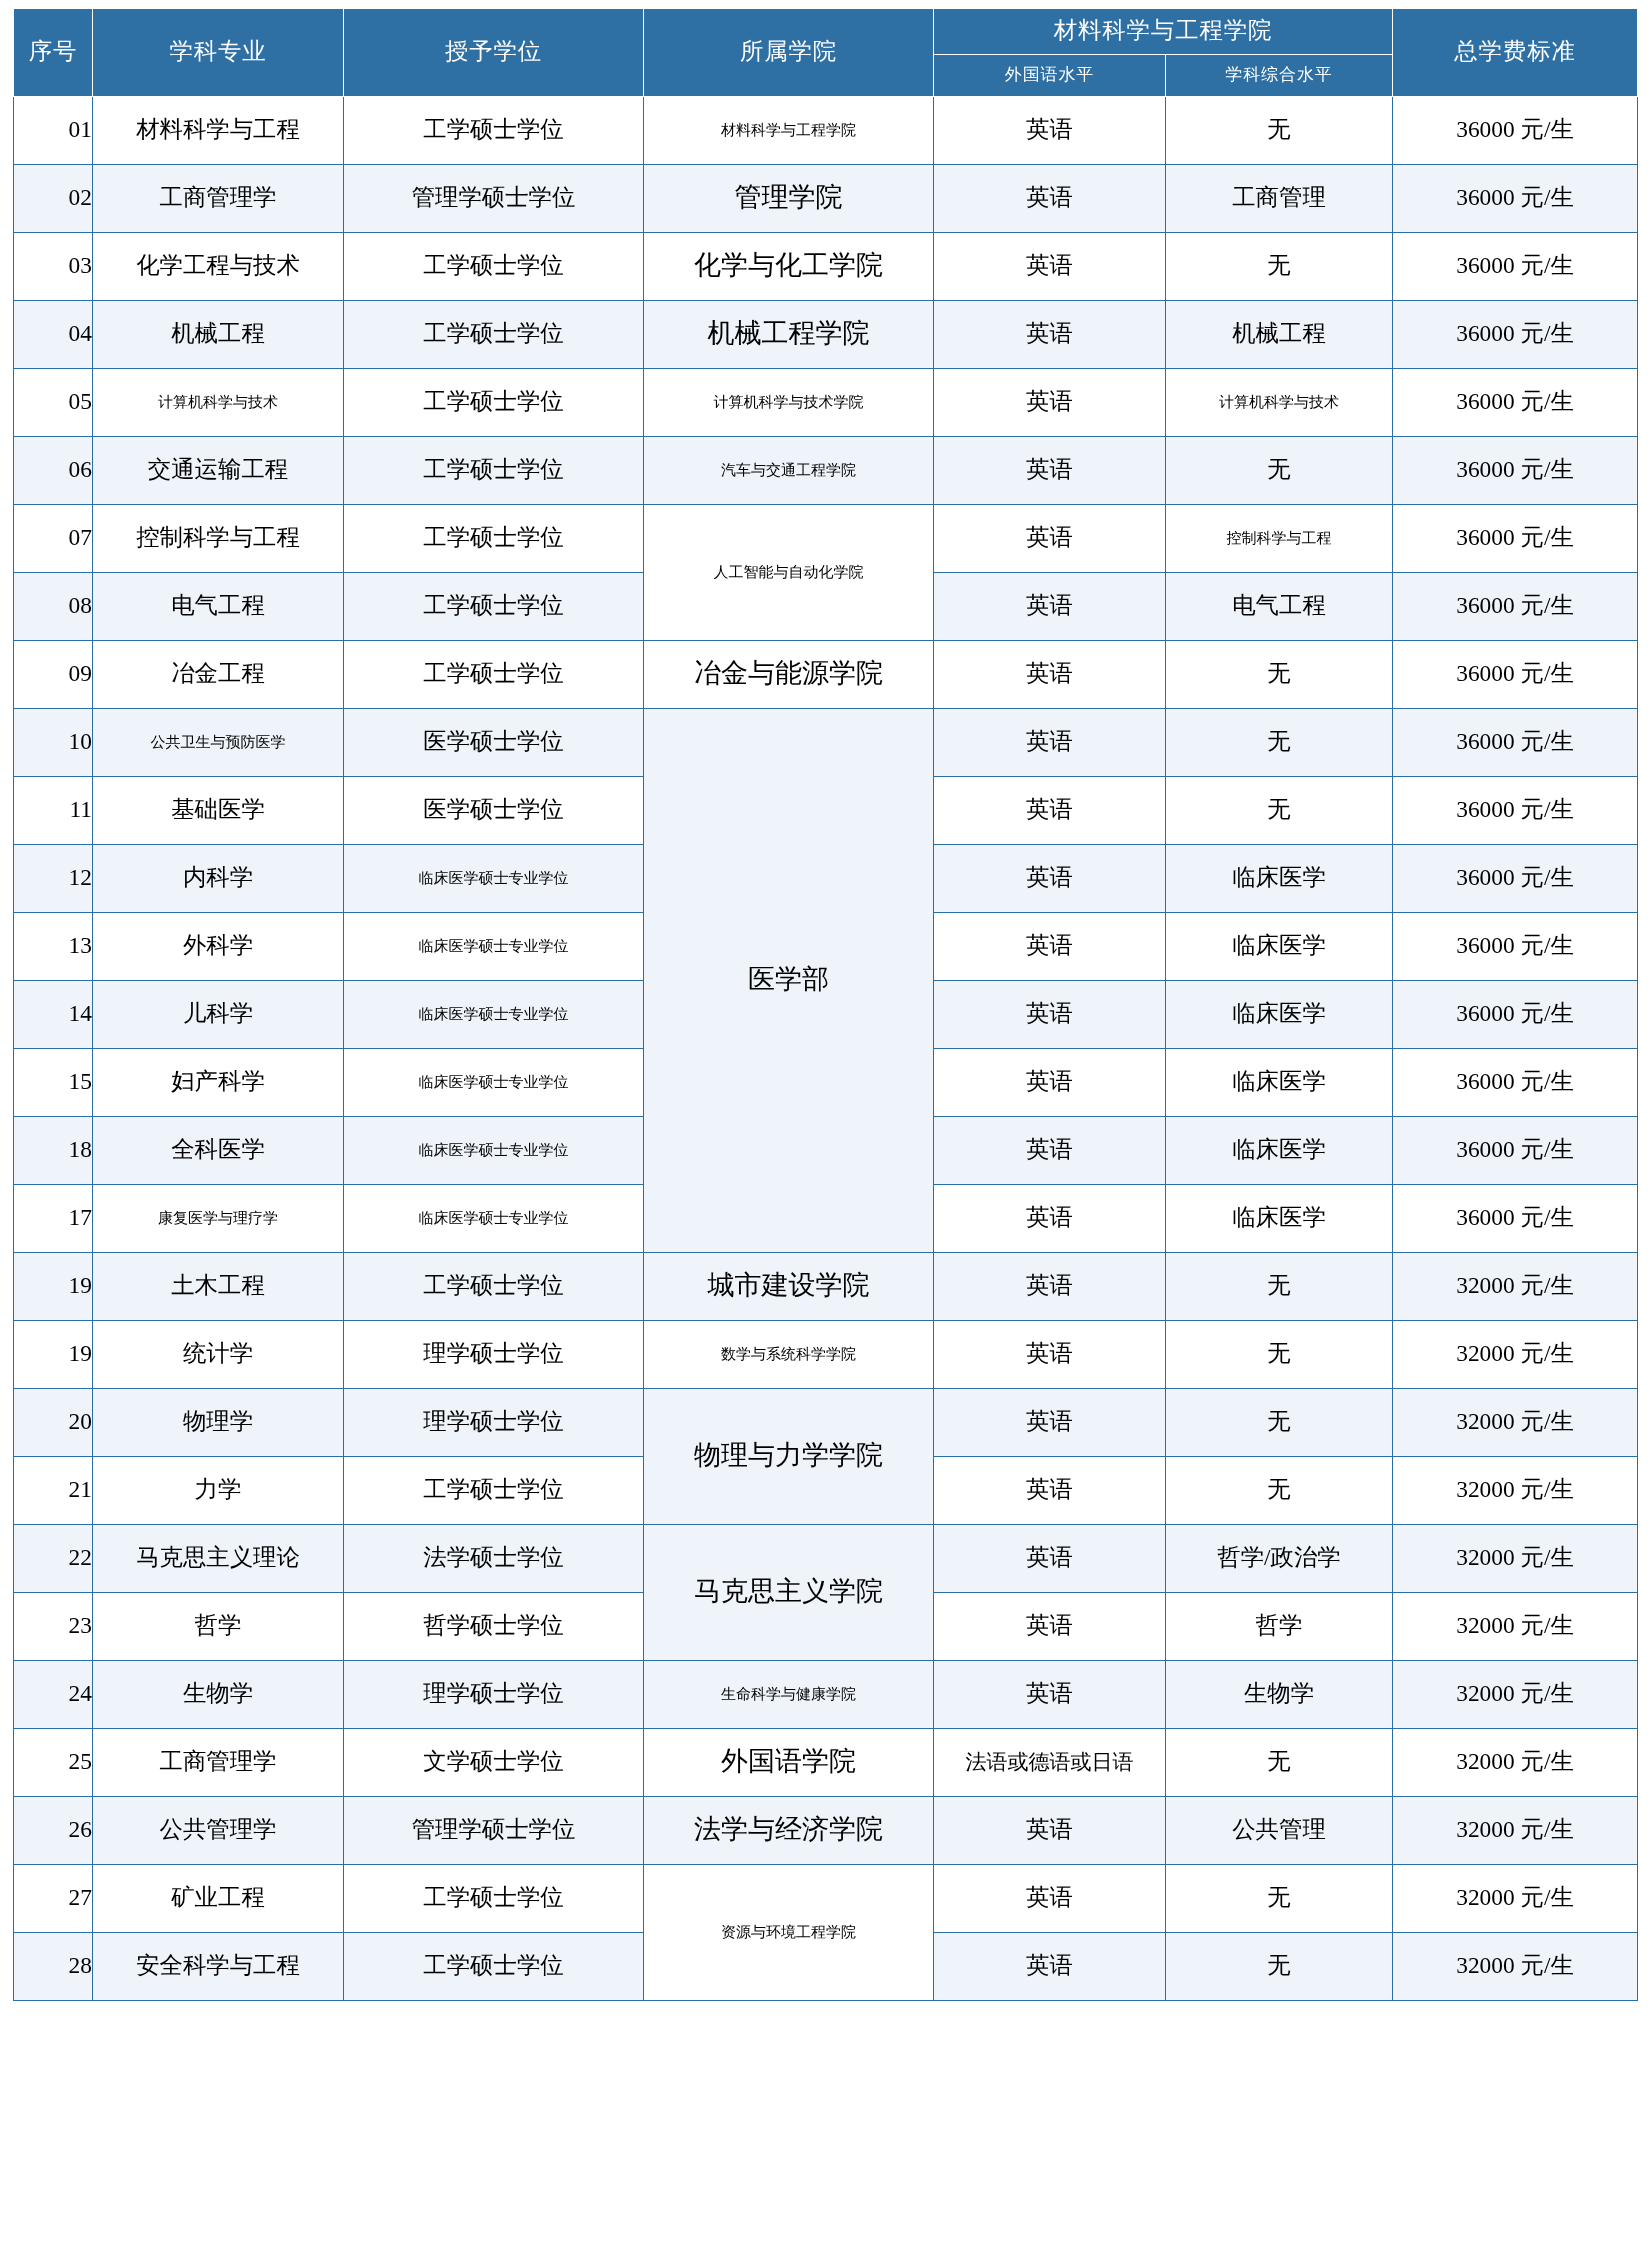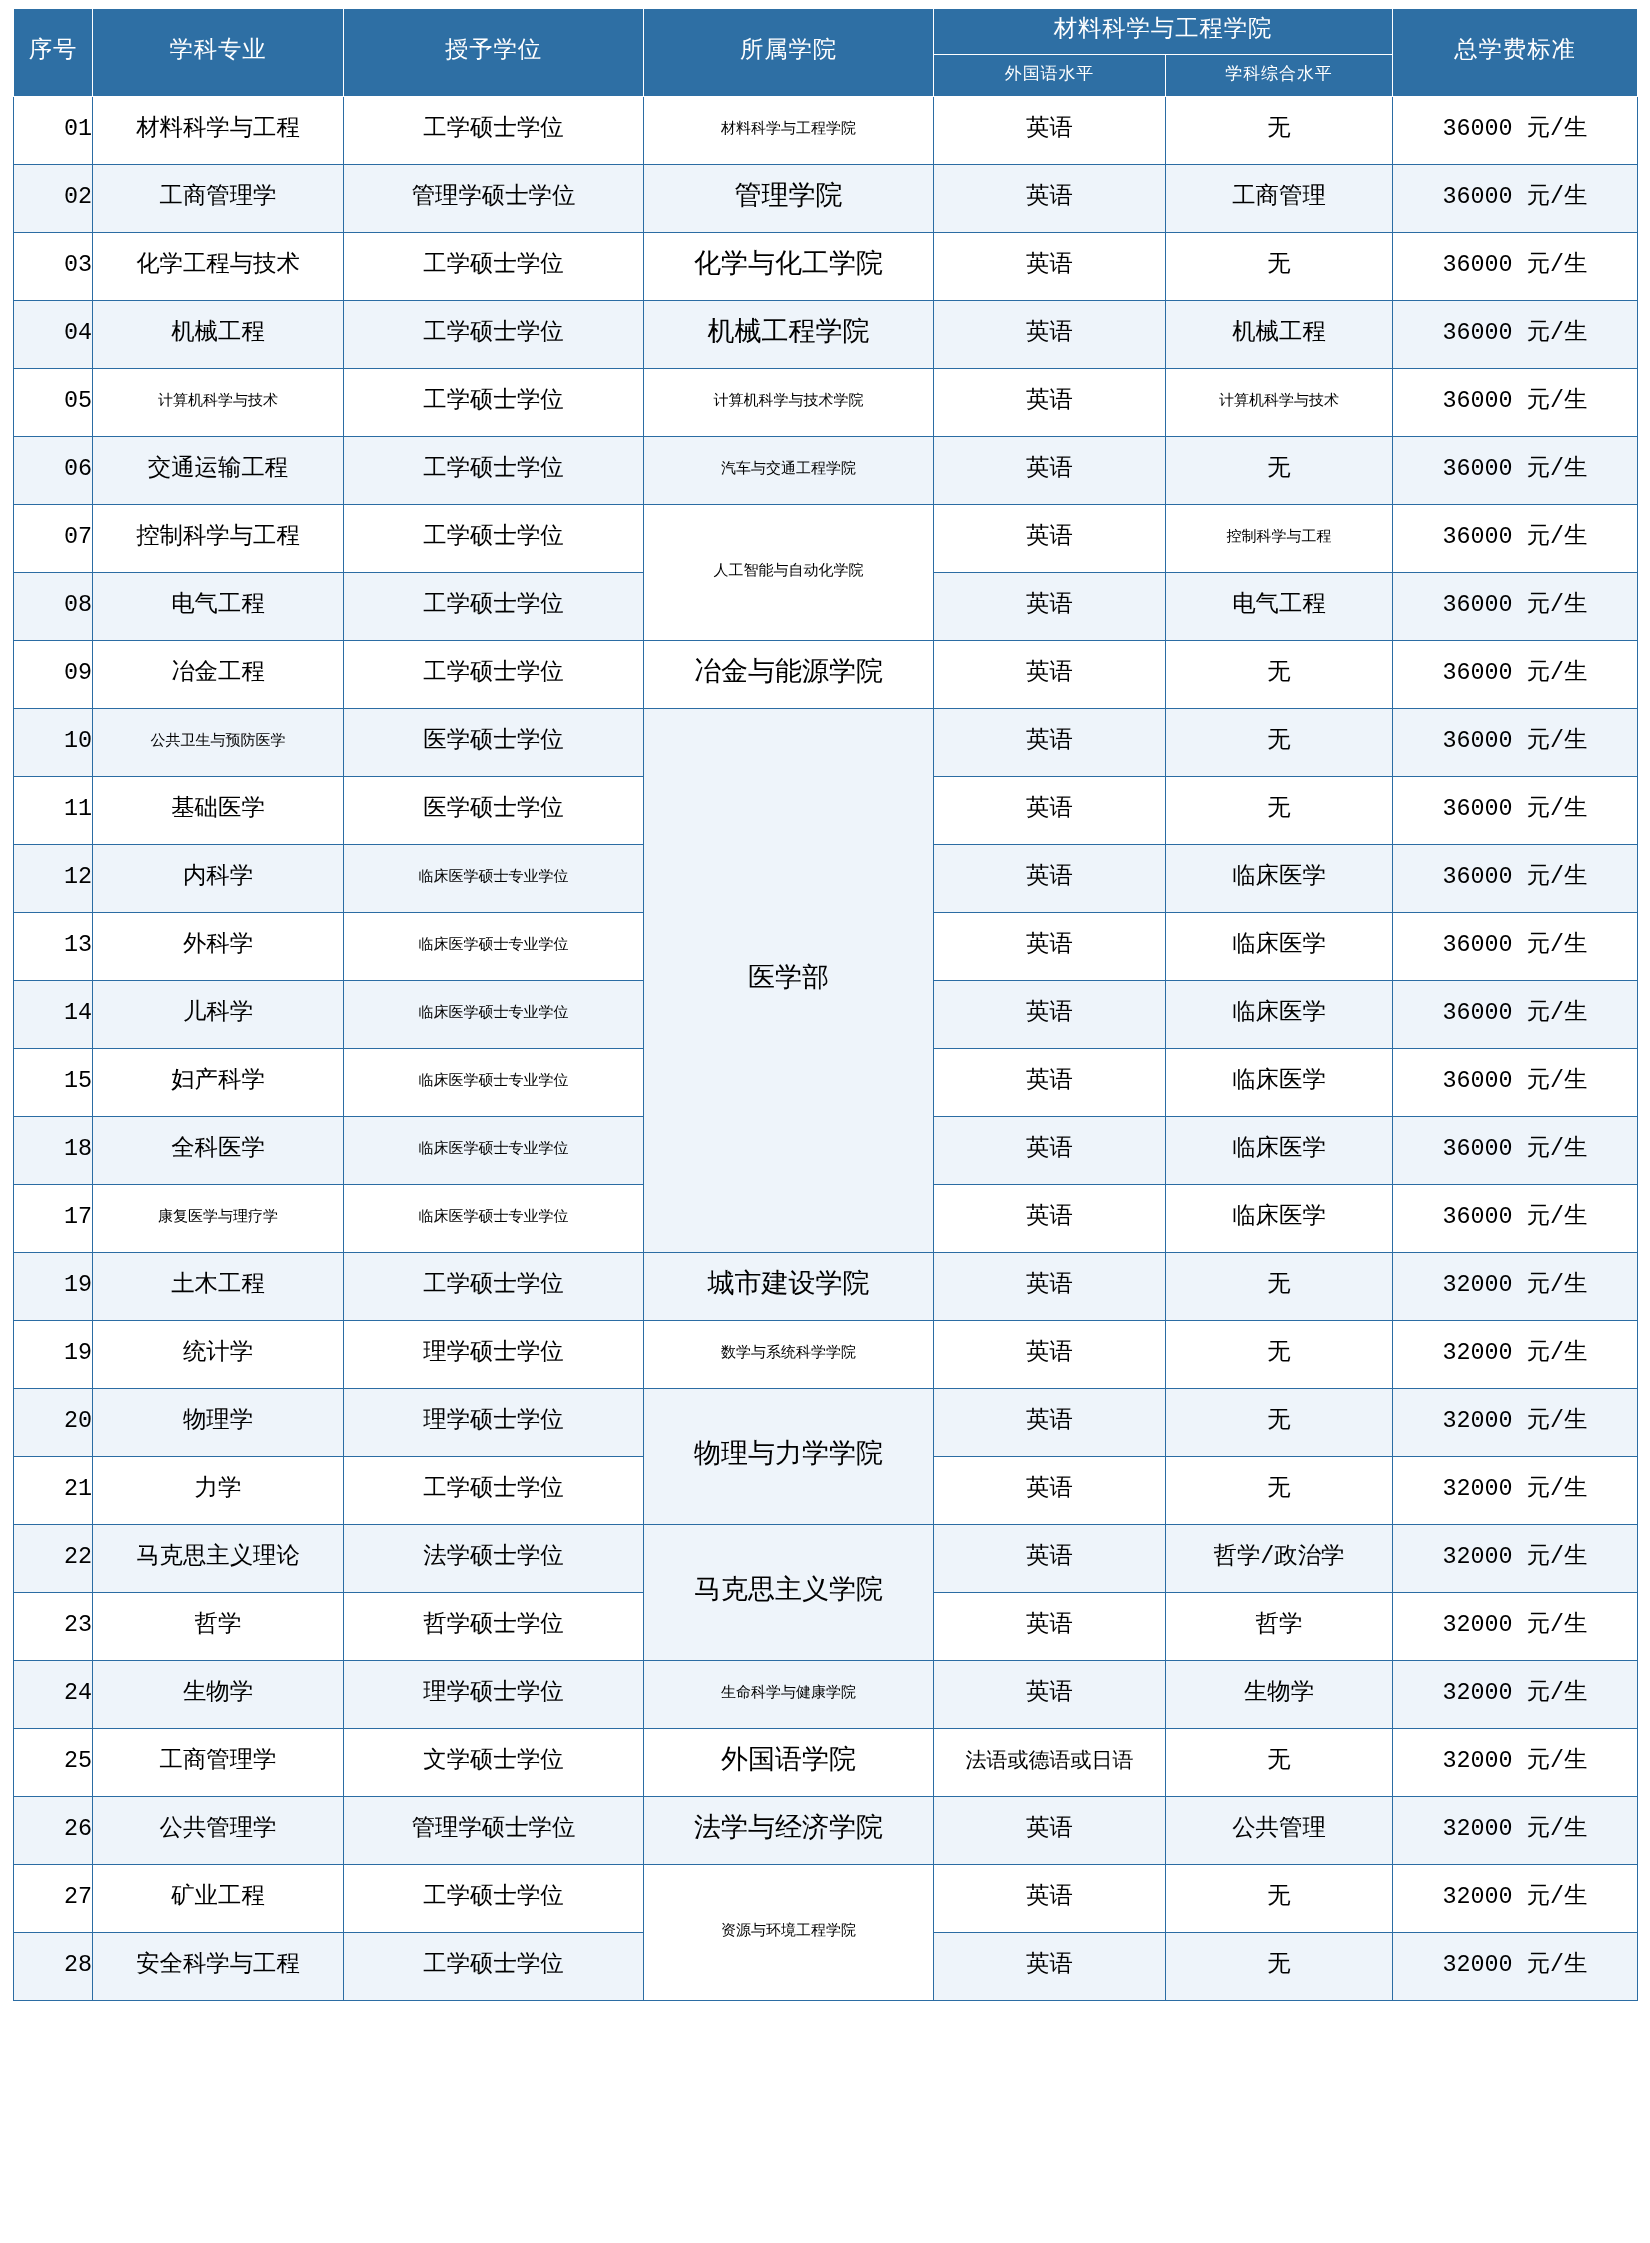--- a/index.html
+++ b/index.html
@@ -8,21 +8,20 @@
     background: #ffffff;
   }
   body {
     font-family: "Liberation Serif", "DejaVu Serif", serif;
     width: 1651px;
   }
   #wrap {
     width: 1380px;
     box-sizing: border-box;
     padding: 7.5px 13px 13px 13px;
-    font-family: Liberation Mono, monospace;
   }
   table {
     border-collapse: collapse;
     width: 1625px;
     table-layout: fixed;
   }
   col.c0 { width: 79px; }
   col.c1 { width: 251px; }
   col.c2 { width: 300px; }
   col.c3 { width: 290px; }

